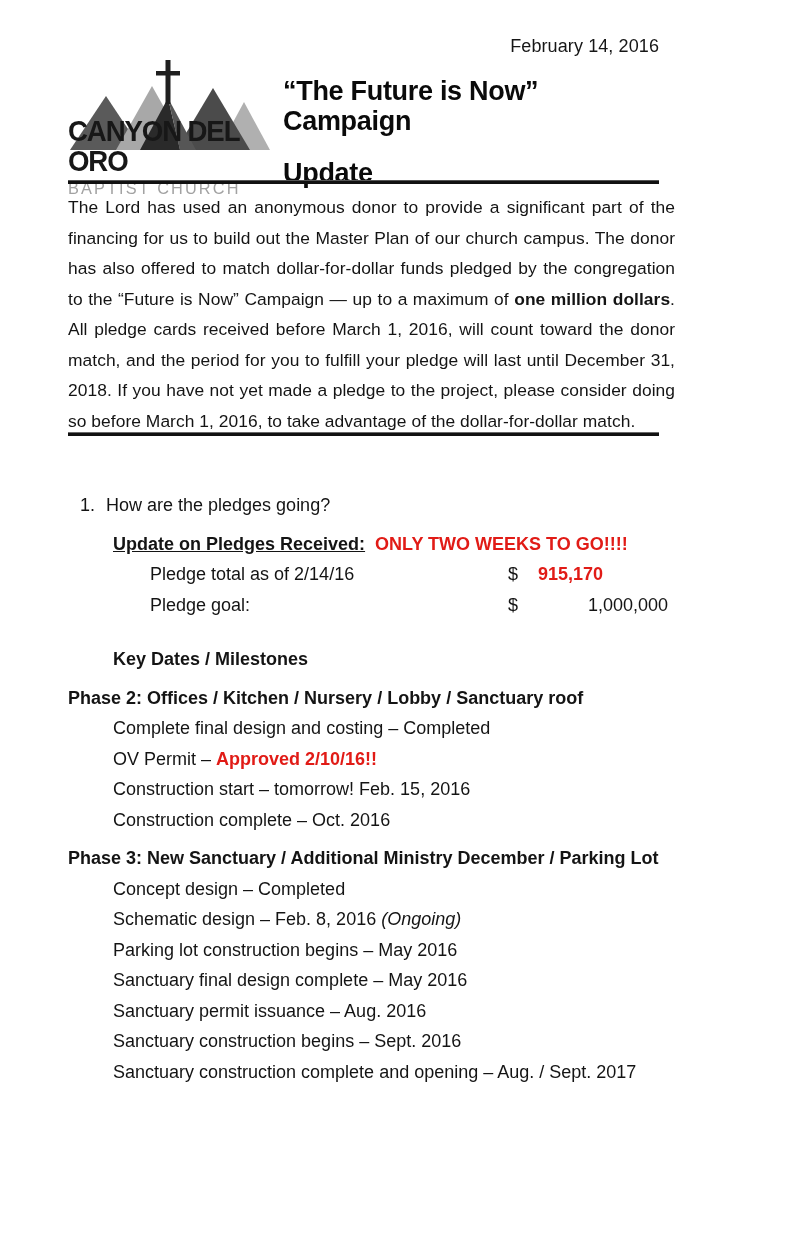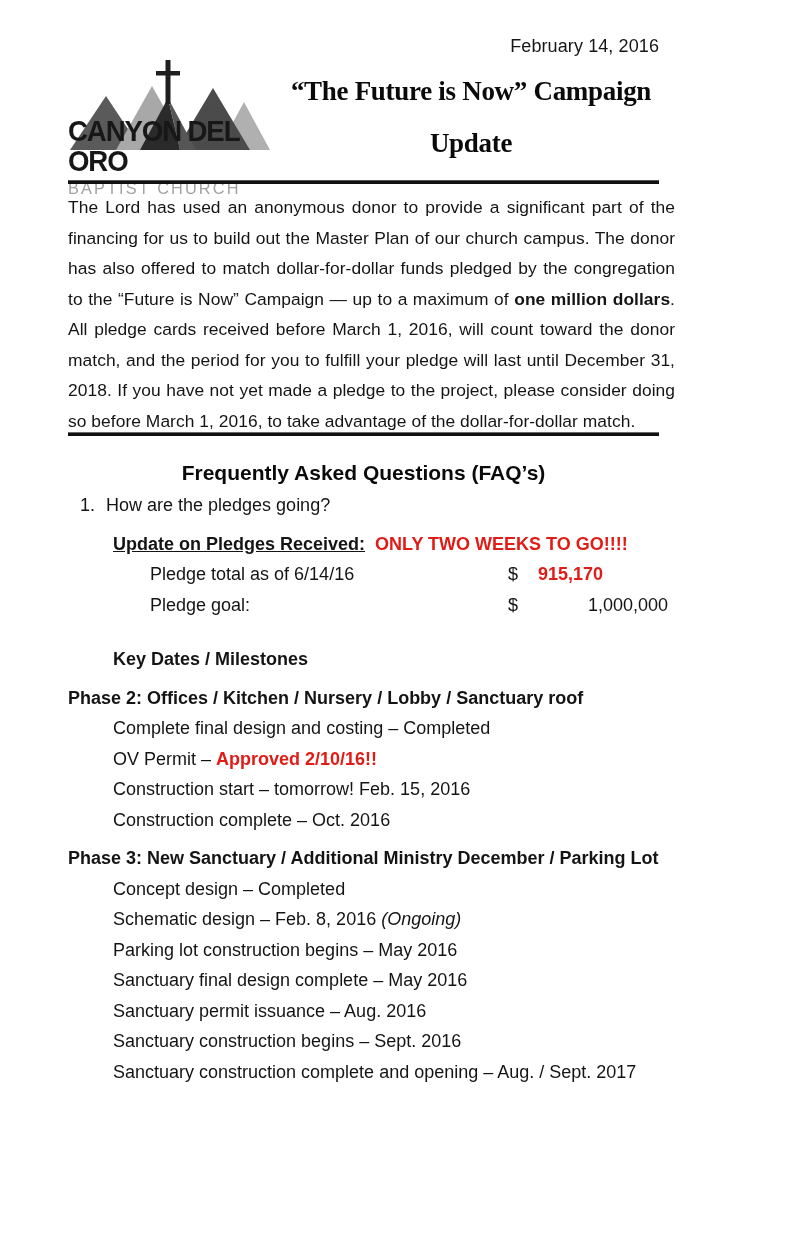--- a/index.html
+++ b/index.html
@@ -46,22 +46,20 @@
     width: 205px;
     height: 120px;
   }
   .logo svg { display: block; }
 
   .title-block {
     position: absolute;
     left: 215px;
     right: 0;
     top: 18px;
-    text-align: center;
-    font-family: Liberation Serif, serif;
   }
   .title-line {
     font-weight: bold;
     font-size: 27px;
     letter-spacing: -0.3px;
     color: #0a0a0a;
     line-height: 1.12;
   }
   .title-line.second {
     margin-top: 22px;
@@ -194,36 +192,35 @@
       <div class="title-line second">Update</div>
     </div>
   </div>
 
   <div class="rule r1"></div>
 
   <div class="body-para"><span>The Lord has used an anonymous donor to provide a significant part of the financing for us to build out the Master Plan of our church campus.  The donor has also offered to match dollar-for-dollar funds pledged by the congregation to the “Future is Now” Campaign — up to a maximum of </span><b>one million dollars</b><span>.  All pledge cards received before March 1, 2016, will count toward the donor match, and the period for you to fulfill your pledge will last until December 31, 2018.  If you have not yet made a pledge to the project, please consider doing so before March 1, 2016, to take advantage of the dollar-for-dollar match.</span></div>
 
   <div class="rule r2"></div>
 
-  <div class="faq-heading">Frequently Asked Questions (FAQ’s)</div>
 
   <div class="content">
 
     <div class="line ind-q">
       <span class="num">1.</span><span>How are the pledges going?</span>
     </div>
 
     <div class="gap-sm"></div>
 
     <div class="line ind-1">
       <span class="bold u">Update on Pledges Received:</span>&nbsp;&nbsp;<span class="red">ONLY TWO WEEKS TO GO!!!!</span>
     </div>
 
     <div class="money-row">
-      <span>Pledge total as of 6/14/16</span>
+      <span>Pledge total as of 2/14/16</span>
       <span class="money-sign">$</span>
       <span class="money-val red">915,170</span>
     </div>
 
     <div class="money-row">
       <span>Pledge goal:</span>
       <span class="money-sign">$</span>
       <span class="money-val goal">1,000,000</span>
     </div>
 

